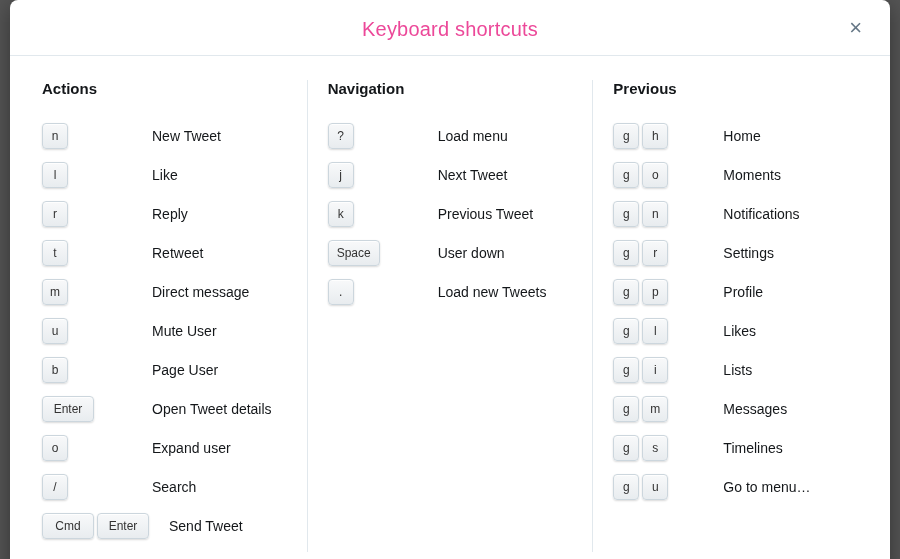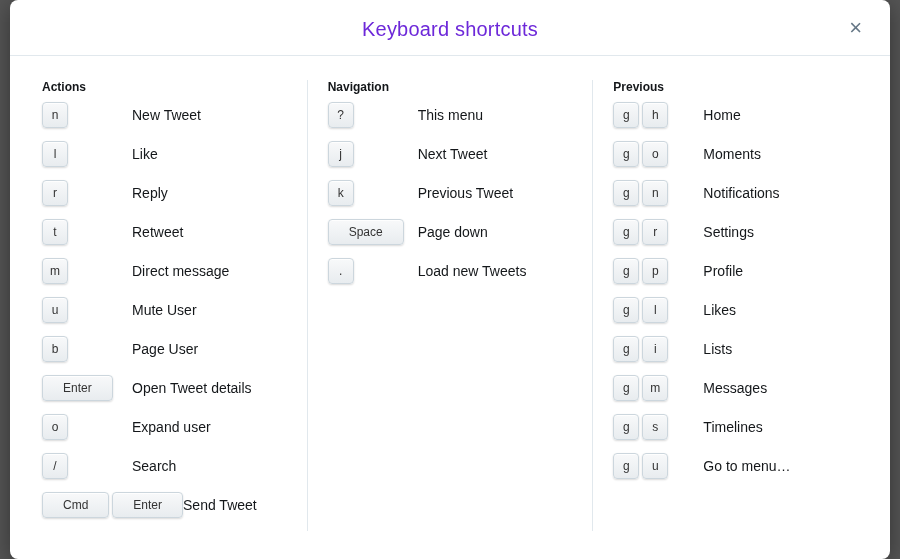--- a/index.html
+++ b/index.html
@@ -23,21 +23,21 @@
     .modal-header {
       display: flex;
       align-items: center;
       justify-content: center;
       padding: 18px 24px 14px;
       border-bottom: 1px solid #e1e8ed;
       position: relative;
     }
     .modal-title {
       font-size: 20px;
-      color: #6d28d9;
+      color: #ec4899;
       font-weight: 400;
       letter-spacing: 0.01em;
     }
     .close-btn {
       position: absolute;
       right: 20px;
       top: 50%;
       transform: translateY(-50%);
       background: none;
       border: none;
@@ -50,24 +50,24 @@
     .modal-body {
       display: flex;
       padding: 24px 32px 28px;
       gap: 0;
     }
     .section {
       flex: 1;
       min-width: 0;
     }
     .section-title {
-      font-size: 12px;
+      font-size: 15px;
       font-weight: 700;
       color: #14171a;
-      margin-bottom: 8px;
+      margin-bottom: 26px;
     }
     .shortcut-row {
       display: flex;
       align-items: center;
       margin-bottom: 13px;
       gap: 0;
     }
     .key-group {
       display: flex;
       align-items: center;
@@ -85,27 +85,27 @@
       border-radius: 4px;
       background: linear-gradient(to bottom, #f8f9fa, #e8ecef);
       box-shadow: 0 1px 2px rgba(0,0,0,0.15), inset 0 1px 0 rgba(255,255,255,0.8);
       font-size: 12px;
       color: #333;
       font-family: inherit;
       font-weight: 500;
     }
     .key.wide {
       min-width: 52px;
-      padding: 0 20px;
+      padding: 0 8px;
       font-size: 12px;
     }
     .shortcut-label {
       font-size: 14px;
       color: #14171a;
-      margin-left: 0;
+      margin-left: 20px;
     }
     .divider {
       width: 1px;
       background: #e1e8ed;
       margin: 0 20px;
       align-self: stretch;
     }
   </style>
 </head>
 <body>
@@ -186,39 +186,39 @@
           <span class="shortcut-label">Send Tweet</span>
         </div>
       </div>
       <div class="divider"></div>
       <div class="section">
         <div class="section-title">Navigation</div>
         <div class="shortcut-row">
           <div class="key-group">
             <span class="key">?</span>
           </div>
-          <span class="shortcut-label">This menu</span>
+          <span class="shortcut-label">Load menu</span>
         </div>
         <div class="shortcut-row">
           <div class="key-group">
             <span class="key">j</span>
           </div>
           <span class="shortcut-label">Next Tweet</span>
         </div>
         <div class="shortcut-row">
           <div class="key-group">
             <span class="key">k</span>
           </div>
           <span class="shortcut-label">Previous Tweet</span>
         </div>
         <div class="shortcut-row">
           <div class="key-group">
             <span class="key wide">Space</span>
           </div>
-          <span class="shortcut-label">Page down</span>
+          <span class="shortcut-label">User down</span>
         </div>
         <div class="shortcut-row">
           <div class="key-group">
             <span class="key">.</span>
           </div>
           <span class="shortcut-label">Load new Tweets</span>
         </div>
       </div>
       <div class="divider"></div>
       <div class="section">

